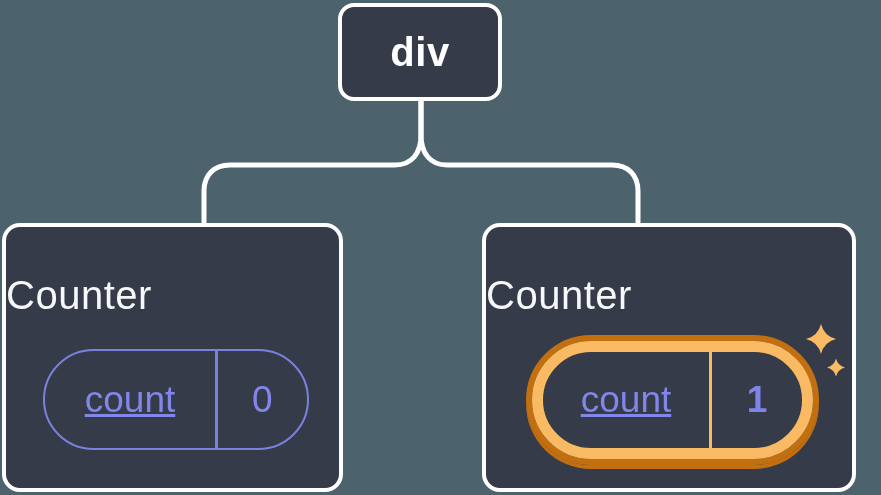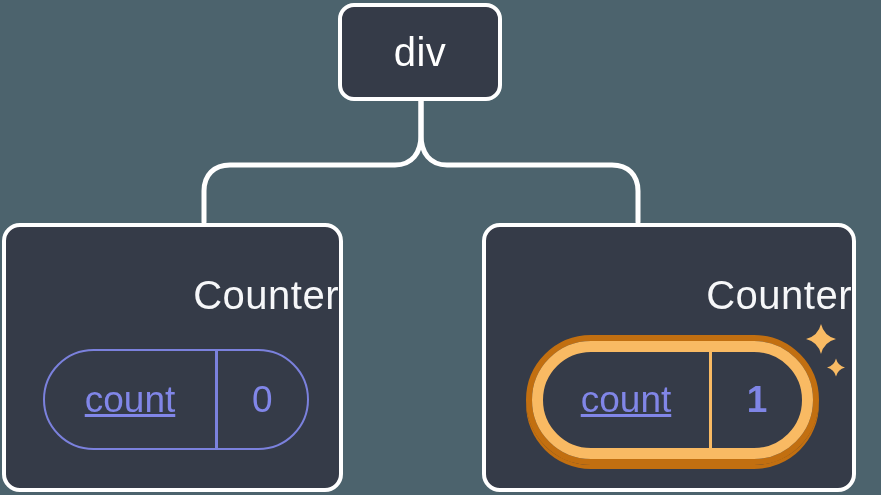--- a/index.html
+++ b/index.html
@@ -31,34 +31,34 @@
     left: 338px; top: 3px;
     width: 164px; height: 98px;
     border-radius: 16px;
     display: flex;
     align-items: center;
     justify-content: center;
   }
   .root-label {
     color: #ffffff;
     font-size: 40px;
-    font-weight: 400;
+    font-weight: 700;
     letter-spacing: 0.5px;
   }
   .child-node {
     top: 223px;
     height: 269px;
     border-radius: 18px;
   }
   .child-left  { left: 2px;   width: 341px; }
   .child-right { left: 482px; width: 374px; }
   .node-title {
     position: absolute;
     top: 44px; left: 0; right: 0;
-    text-align: right;
+    text-align: left;
     color: #f6f7f9;
     font-size: 40px;
     font-weight: 500;
     line-height: 48px;
     letter-spacing: 0.5px;
   }
   
   .state-pill {
     position: absolute;
     left: 37px; top: 122px;

